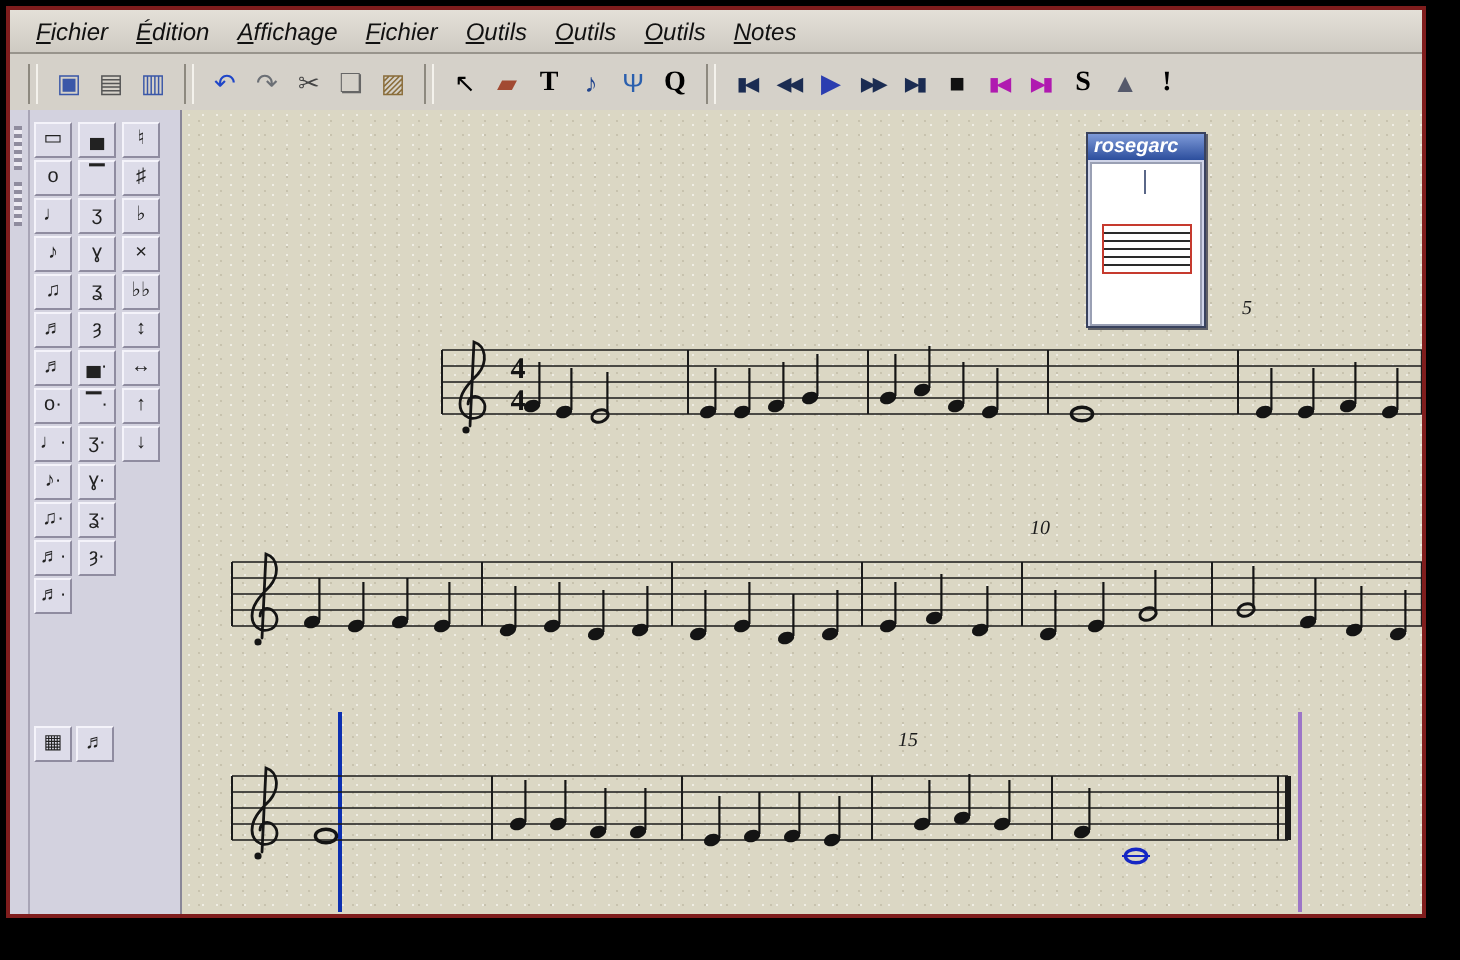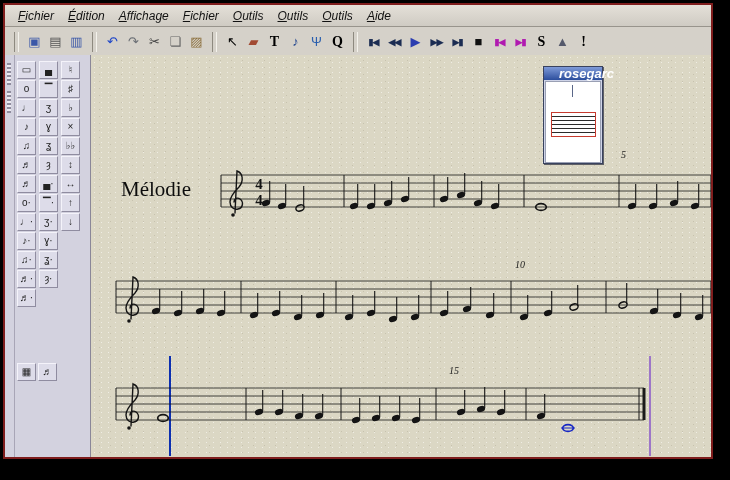--- a/index.html
+++ b/index.html
@@ -42,40 +42,40 @@
   .segment-label{position:absolute;left:30px;top:122px;font-family:"Liberation Serif",serif;
                  font-size:21px;color:#0d0d0d;}
   .sys{position:absolute;}
   .bar-number{position:absolute;font-family:"Liberation Serif",serif;font-style:italic;
               font-size:10px;color:#1c1c1c;}
   .playback-cursor{position:absolute;width:2px;}
   .end-cursor{position:absolute;width:2px;}
   
   .mini-window{position:absolute;left:452px;top:11px;width:58px;height:96px;background:#cfd4e8;
                border:1px solid #39425e;box-shadow:1px 1px 0 rgba(10,15,40,.6);}
-  .mini-title{height:13px;background:linear-gradient(#7e9ad8,#2c4e9d);color:#fff;font-size:13px;
-              font-style:italic;font-weight:bold;display:flex;align-items:center;padding-left:15px;}
+  .mini-title{height:13px;background:linear-gradient(#7e9ad8,#2c4e9d);color:#fff;font-size:10px;
+              font-style:italic;font-weight:bold;display:flex;align-items:center;padding-left:3px;}
   .mini-body{position:relative;height:80px;margin:1px;background:#fff;border:1px solid #9aa0b4;}
   .mini-cursor{position:absolute;left:26px;top:3px;width:1px;height:12px;background:#5a6788;}
   .mini-staffbox{position:absolute;left:5px;top:30px;width:43px;height:23px;border:1px solid #c63a2e;
       background:repeating-linear-gradient(to bottom,transparent 0 3px,#2a2a2a 3px 4px);}
 </style>
 </head>
 <body>
 
 <div class="window">
   <div class="menubar">
       <span class="menu-item">Fichier</span>
       <span class="menu-item">Édition</span>
       <span class="menu-item">Affichage</span>
       <span class="menu-item">Fichier</span>
       <span class="menu-item">Outils</span>
       <span class="menu-item">Outils</span>
       <span class="menu-item">Outils</span>
-      <span class="menu-item">Aide</span>
+      <span class="menu-item">Notes</span>
     </div>
   <div class="toolbar">
       <span class="tb-sep"></span>
       <span class="tb-btn" style="color: rgb(58, 87, 168);">▣</span>
       <span class="tb-btn" style="color: rgb(85, 85, 85);">▤</span>
       <span class="tb-btn" style="color: rgb(58, 87, 168);">▥</span>
       <span class="tb-sep"></span>
       <span class="tb-btn" style="color: rgb(31, 70, 200);">↶</span>
       <span class="tb-btn" style="color: rgb(107, 111, 117);">↷</span>
       <span class="tb-btn" style="color: rgb(68, 68, 68);">✂</span>
@@ -143,21 +143,20 @@
           <span class="pal-btn">↔</span>
           <span class="pal-btn">↑</span>
           <span class="pal-btn">↓</span>
         </div>
         <div class="pal-footer">
           <span class="pal-btn">▦</span>
           <span class="pal-btn">♬</span>
         </div>
       </div>
     <div class="canvas">
-      <span class="segment-label">Mélodie</span>
       <div class="playback-cursor" style="left: 78px; top: 301px; height: 100px; background: rgb(12, 47, 176);"></div>
       <div class="end-cursor" style="left: 558px; top: 301px; height: 100px; background: rgb(157, 118, 200);"></div>
       <div class="mini-window">
         <div class="mini-title">rosegarc</div>
         <div class="mini-body">
           <div class="mini-cursor"></div>
           <div class="mini-staffbox"></div>
         </div>
       </div>
     <svg width="505" height="82" viewBox="0 0 505 82" class="sys" style="left: 125px; top: 93px;">

